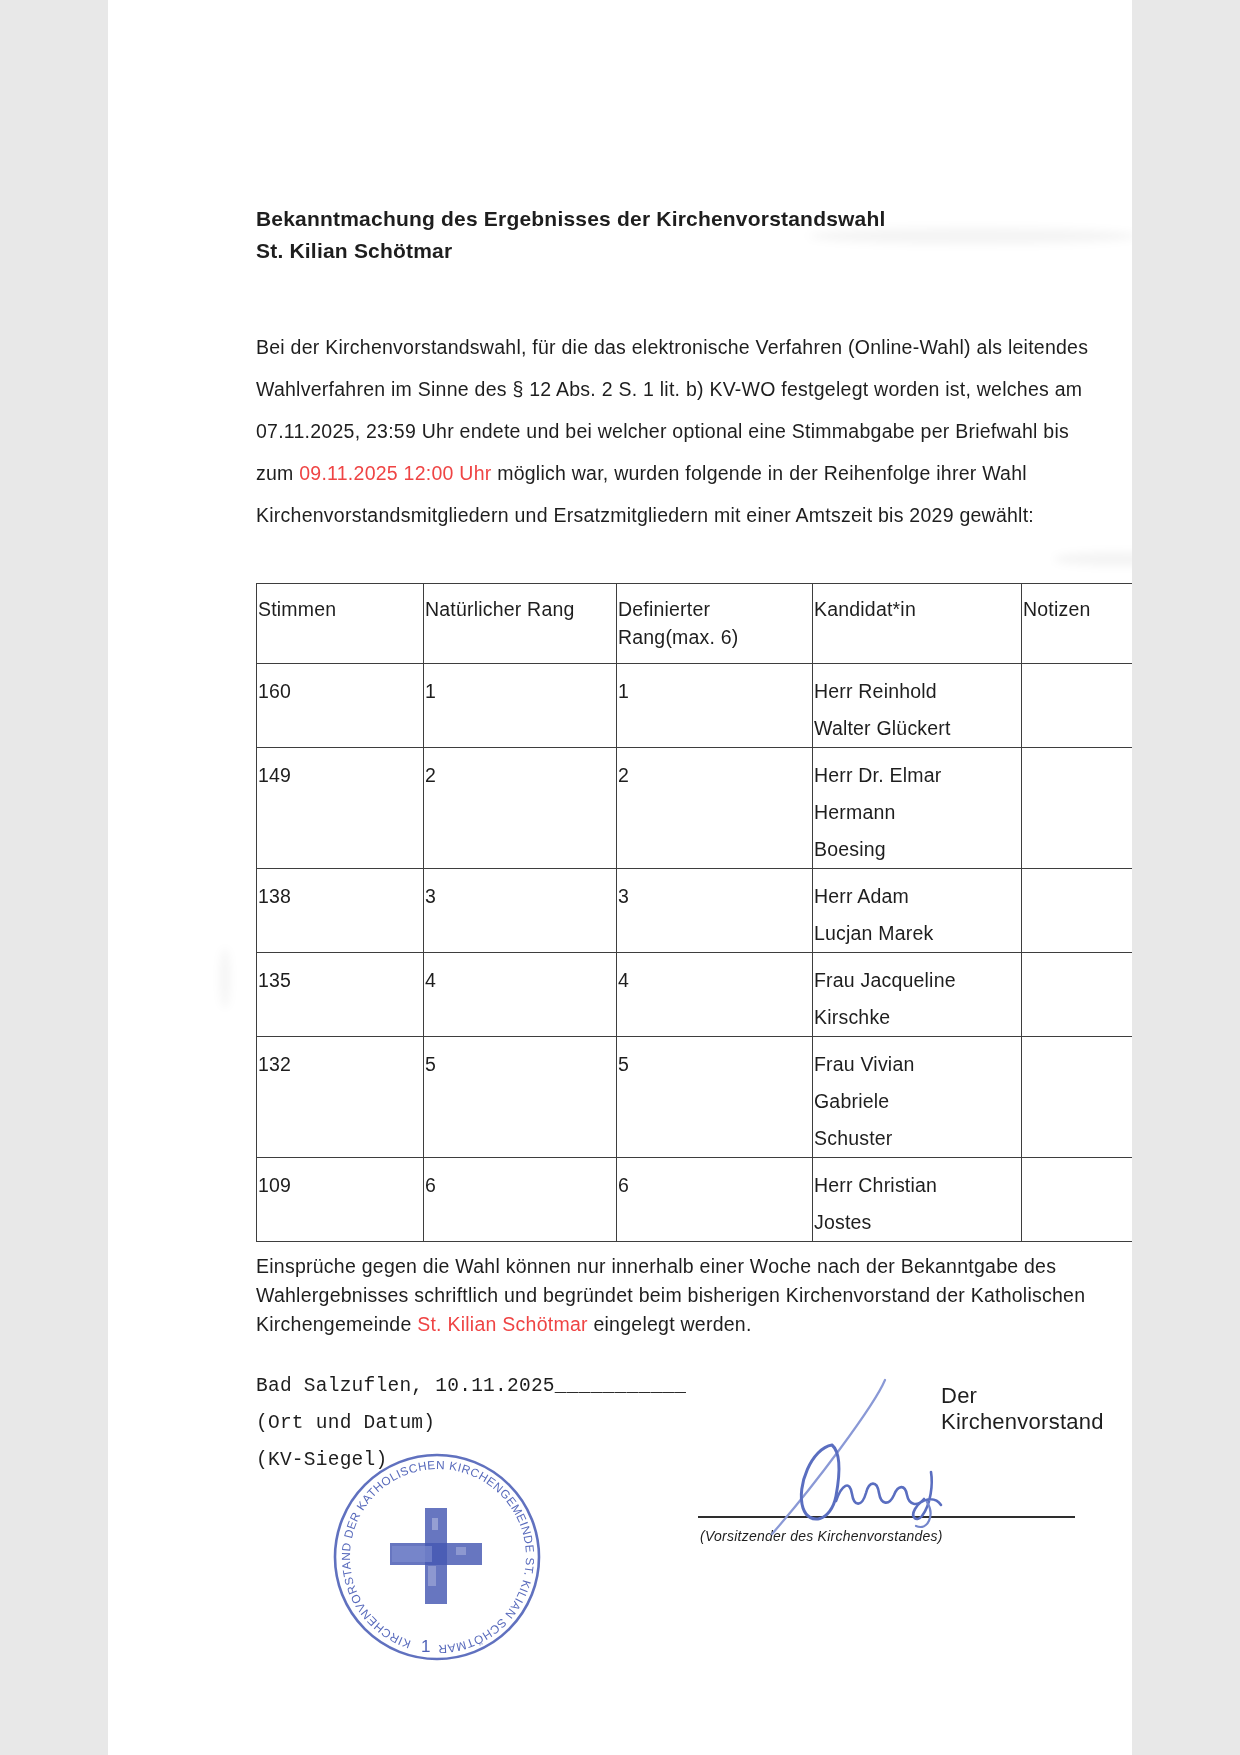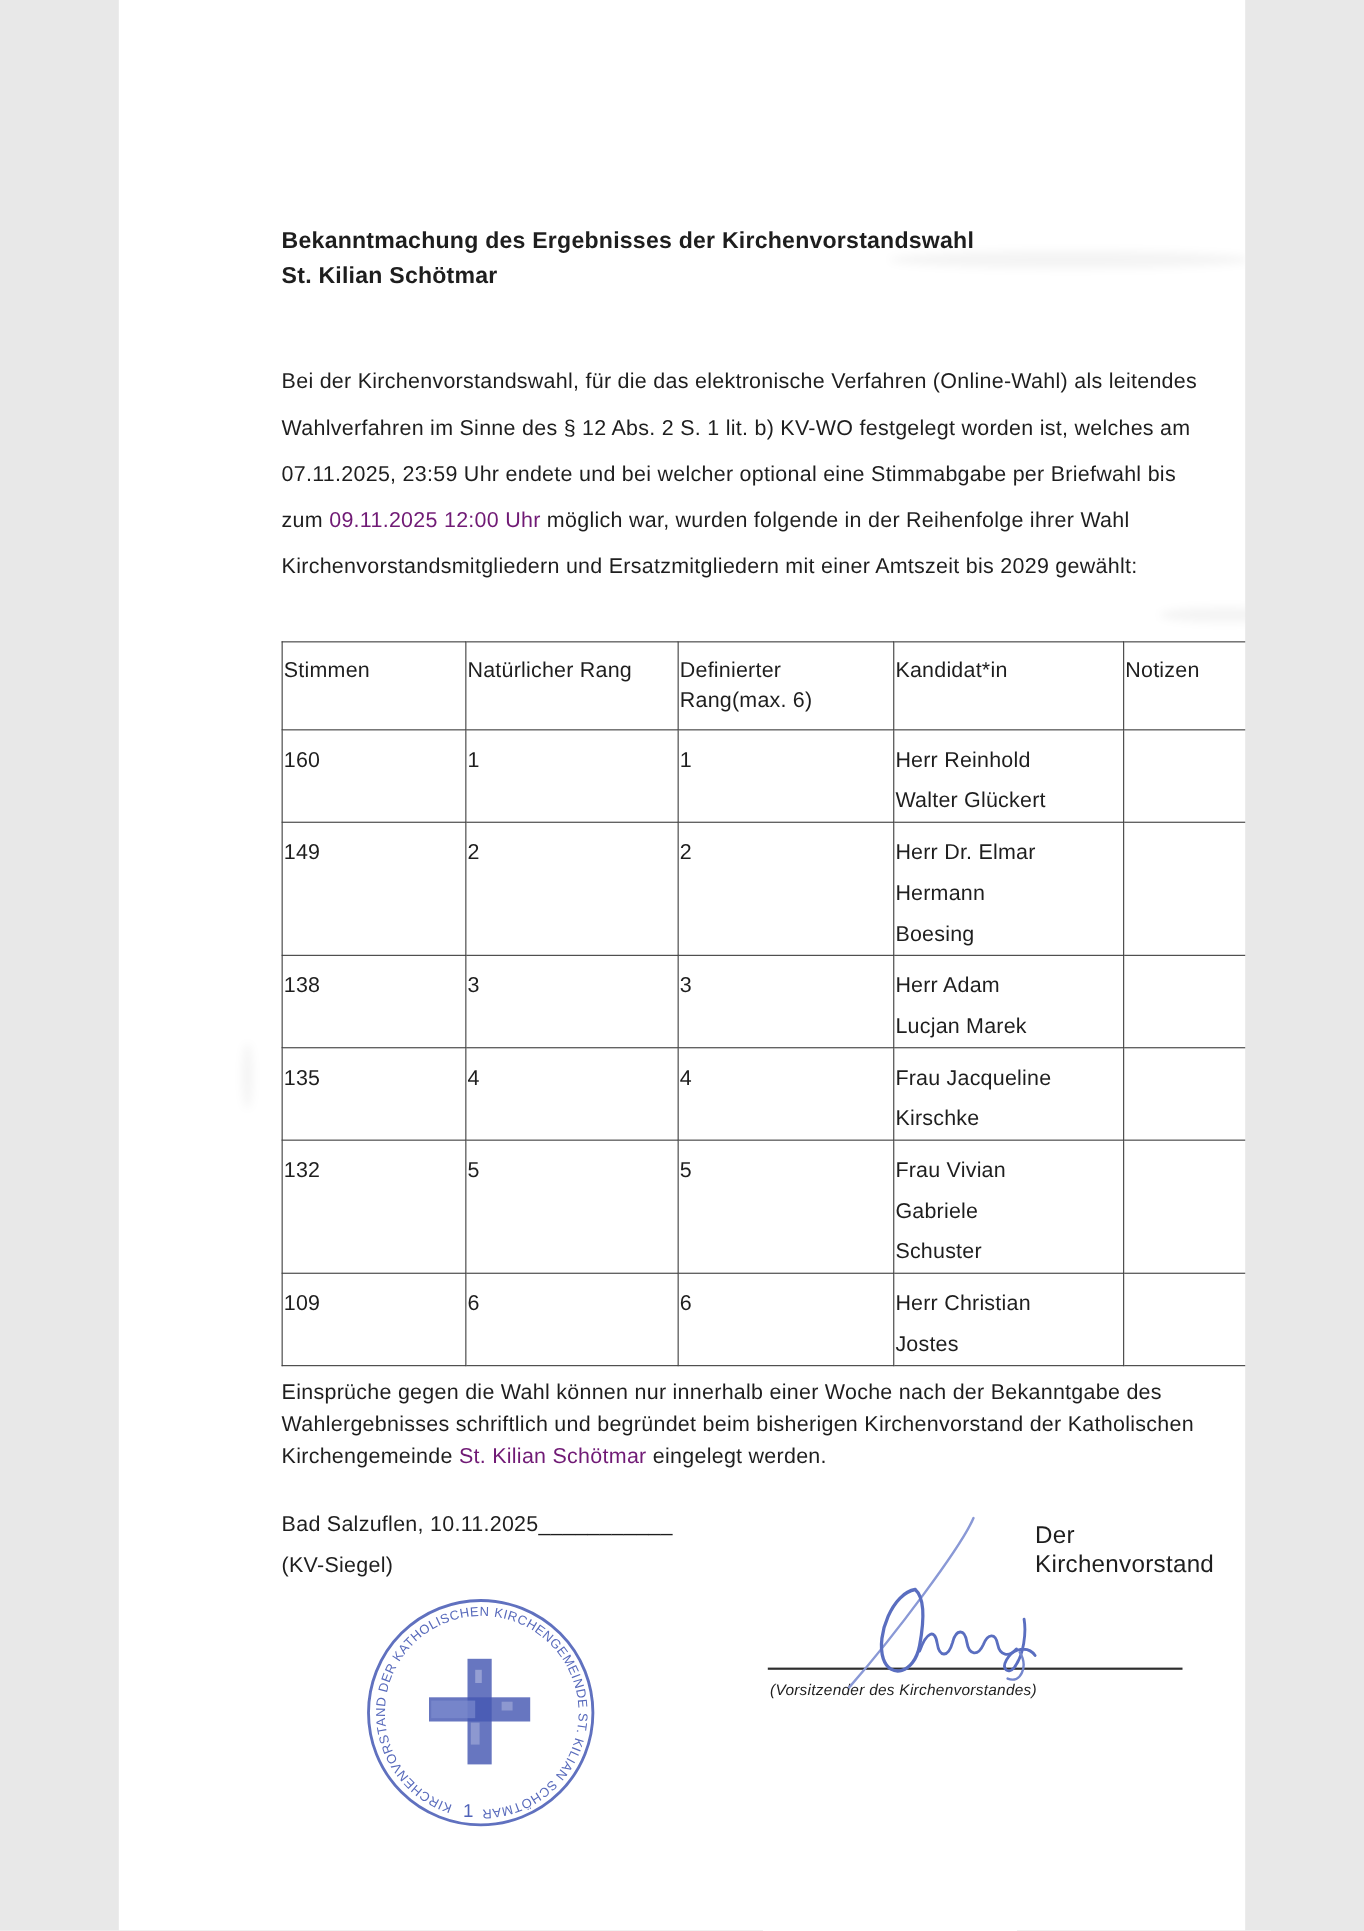--- a/index.html
+++ b/index.html
@@ -6,39 +6,39 @@
   .page{
     position:relative;width:1024px;height:1755px;background:#ffffff;
     margin:0 auto;overflow:hidden;
     font-family:"Liberation Sans","DejaVu Sans",sans-serif;
     color:#1e1e1e;
   }
   .abs{position:absolute;}
   .title{left:148px;top:203px;font-size:21px;font-weight:bold;line-height:32px;letter-spacing:0.2px;}
   .intro{left:148px;top:326px;font-size:19.5px;line-height:42px;letter-spacing:0.25px;width:960px;}
   .line{white-space:nowrap;}
-  .ins{color:#701a75;}
+  .ins{color:#ef4444;}
   table.results{
     position:absolute;left:148px;top:583px;width:912px;
     border-collapse:collapse;table-layout:fixed;
     font-size:19.5px;letter-spacing:0.2px;
   }
   table.results th,table.results td{
     border:1.6px solid #3e3e3e;vertical-align:top;text-align:left;
     padding:11px 6px 0 1px;font-weight:normal;line-height:28px;
     overflow:hidden;
   }
   table.results td{line-height:37px;padding-top:9px;}
   table.results tr.hdr{height:80px;}
   table.results tr.r2{height:84px;}
   table.results tr.r3{height:121px;}
   col.c1{width:167px;}col.c2{width:193px;}col.c3{width:196px;}col.c4{width:209px;}col.c5{width:147px;}
   .bold{font-weight:bold;}
   .objection{left:148px;top:1252px;font-size:19.5px;line-height:29px;letter-spacing:0.25px;}
-  .footerleft{left:148px;top:1368px;font-size:19.5px;line-height:37px;letter-spacing:0.25px;}
+  .footerleft{left:148px;top:1368px;font-size:19.5px;line-height:37px;letter-spacing:0.25px;font-family:Liberation Mono, monospace;}
   .board{left:833px;top:1383px;font-size:22px;letter-spacing:0.25px;}
   .sigline{left:590px;top:1516px;width:377px;border-top:2px solid #2e2e2e;height:0;}
   .sigcaption{left:592px;top:1528px;font-size:14px;letter-spacing:0.25px;font-style:italic;}
   .smudge{background:rgba(0,0,0,0.045);filter:blur(4px);border-radius:50%;}
   .s1{left:700px;top:228px;width:330px;height:16px;}
   .s2{left:946px;top:552px;width:120px;height:14px;}
   .s3{left:112px;top:948px;width:10px;height:60px;}
 </style>
 </head>
 <body>
@@ -146,20 +146,21 @@
   </table>
 
   <div class="abs objection">
       <div class="line"><span class="">Einsprüche gegen die Wahl können nur innerhalb einer Woche nach der Bekanntgabe des</span></div>
       <div class="line"><span class="">Wahlergebnisses schriftlich und begründet beim bisherigen Kirchenvorstand der Katholischen</span></div>
       <div class="line"><span class="">Kirchengemeinde </span><span class="ins">St. Kilian Schötmar</span><span class=""> eingelegt werden.</span></div>
     </div>
 
   <div class="abs footerleft">
     <div class="line">Bad Salzuflen, 10.11.2025___________</div>
+    <div class="line">(Ort und Datum)</div>
     <div class="line">(KV-Siegel)</div>
   </div>
 
   <div class="abs board">Der Kirchenvorstand</div>
   <div class="abs sigline"></div>
   <div class="abs sigcaption">(Vorsitzender des Kirchenvorstandes)</div>
 
   <svg class="abs" style="left:620px;top:1368px;" width="260" height="175" viewBox="0 0 260 175">
     <path d="M157,12 C146,38 86,118 44,166" fill="none" stroke="#8a99d6" stroke-width="2.2" stroke-linecap="round"></path>
     <path d="M104,77 C84,80 68,118 75,140 C81,158 103,154 108,128 C113,101 112,84 104,77" fill="none" stroke="#5a6ec0" stroke-width="3" stroke-linecap="round"></path>

